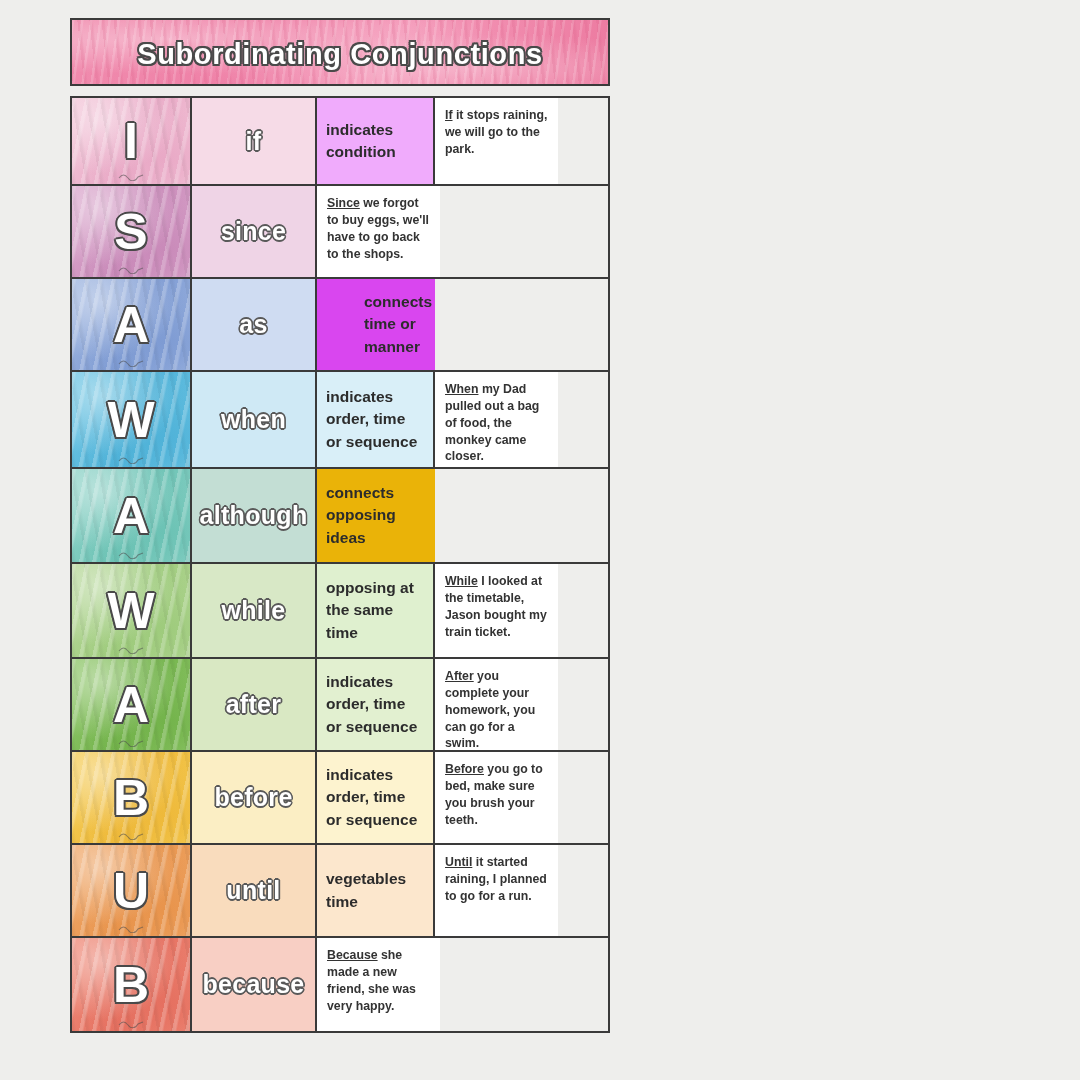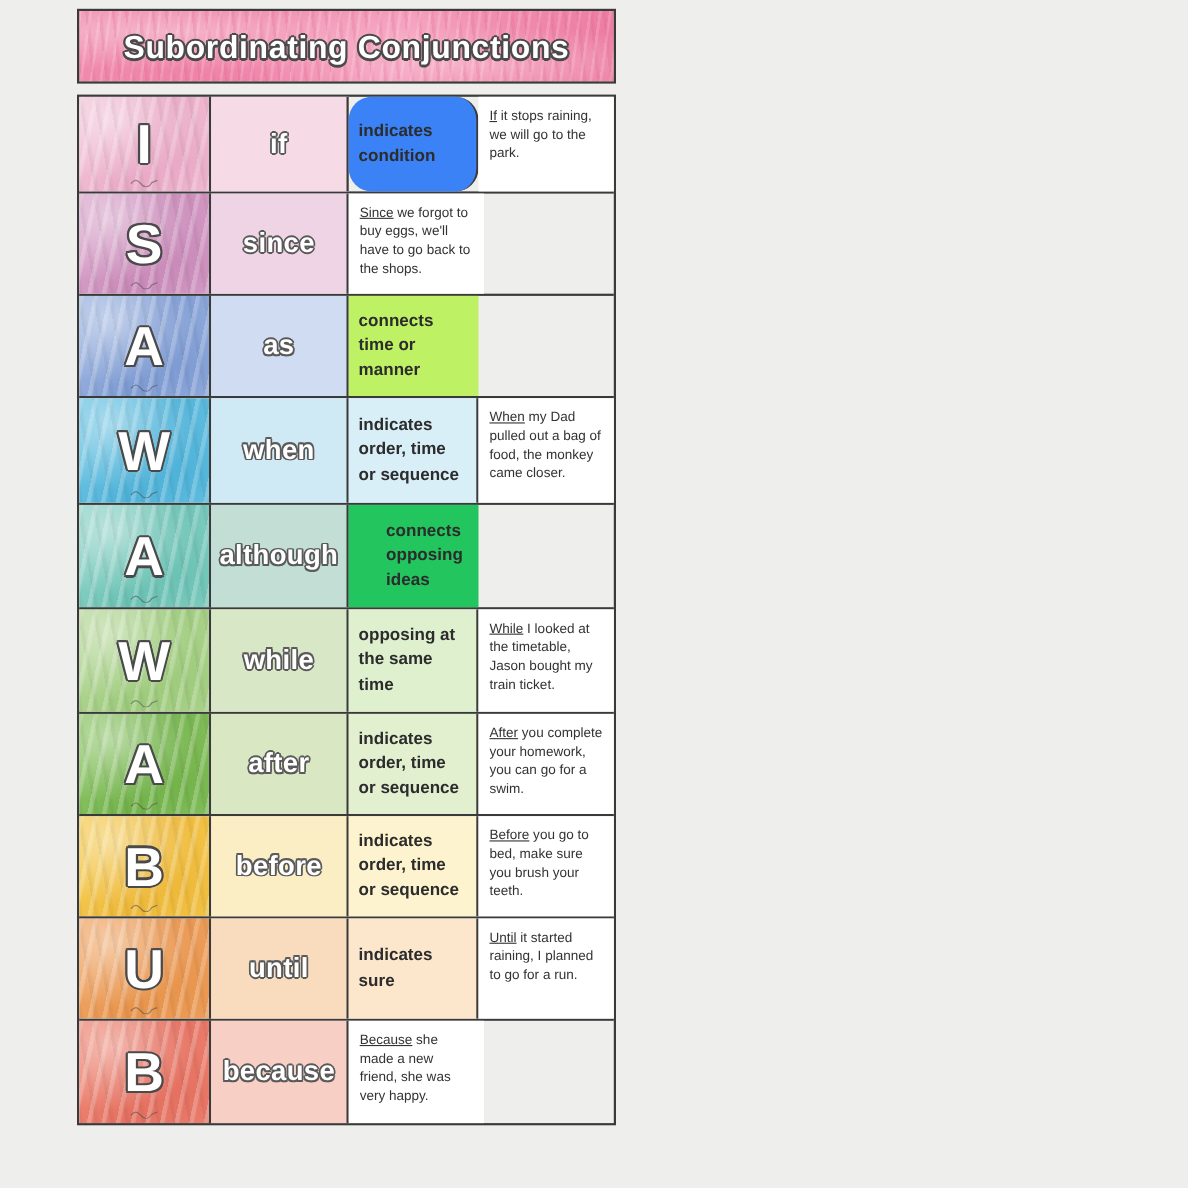--- a/index.html
+++ b/index.html
@@ -10,22 +10,22 @@
     width: 1080px;
     height: 1080px;
     background: #eeeeec;
     font-family: "Liberation Sans", sans-serif;
     overflow: hidden;
   }
 
   #poster {
     position: absolute;
     left: 70px;
-    top: 8px;
-    width: 490px;
+    top: 18px;
+    width: 540px;
   }
 
   
   .title-banner {
     position: relative;
     height: 68px;
     border: 2px solid #3a3a3a;
     background:
       radial-gradient(ellipse at 18% 30%, rgba(255,255,255,0.38), rgba(255,255,255,0) 55%),
       radial-gradient(ellipse at 72% 75%, rgba(255,255,255,0.30), rgba(255,255,255,0) 50%),
@@ -68,21 +68,21 @@
     box-sizing: border-box;
   }
   .row:last-child { border-bottom: none; }
 
   .cell {
     box-sizing: border-box;
     border-right: 2px solid #3a3a3a;
     position: relative;
     overflow: hidden;
   }
-  .cell:last-child { border-right: none; }
+  .cell:last-child { border-right: none; font-weight: bold; }
 
   .c-letter { width: 120px; }
   .c-word   { width: 125px; }
   .c-def    { width: 118px; }
   .c-ex     { width: 123px; background: #ffffff; }
 
   
   .c-letter .paint {
     position: absolute;
     inset: 0;
@@ -180,21 +180,21 @@
           </div>
           <div class="squiggle"><svg viewBox="0 0 26 8" width="26" height="8">
               <path d="M1 5 C4 1, 7 1, 10 5 S17 9, 20 4 L25 2" fill="none" stroke="#4a4a4a" stroke-width="1.1"></path>
             </svg></div>
         </div>
         <div class="cell c-word" style="background: rgb(246, 219, 231);">
           <div class="vcenter">
             <span class="word">if</span>
           </div>
         </div>
-        <div class="cell c-def" style="background: #3b82f6; border-radius: 21px;">
+        <div class="cell c-def" style="background: #f0abfc;">
           <div class="vcenter">
             <span class="def">indicates condition</span>
           </div>
         </div>
         <div class="cell c-ex">
           <span class="ex"><u>If</u> it stops raining, we will go to the park.</span>
         </div>
       </div>
       <div class="row" style="height: 93px;">
         <div class="cell c-letter">
@@ -223,21 +223,21 @@
           </div>
           <div class="squiggle"><svg viewBox="0 0 26 8" width="26" height="8">
               <path d="M1 5 C4 1, 7 1, 10 5 S17 9, 20 4 L25 2" fill="none" stroke="#4a4a4a" stroke-width="1.1"></path>
             </svg></div>
         </div>
         <div class="cell c-word" style="background: rgb(207, 220, 242);">
           <div class="vcenter">
             <span class="word">as</span>
           </div>
         </div>
-        <div class="cell c-def" style="background: #bef264;">
+        <div class="cell c-def" style="background: #d946ef; padding-left: 38px;">
           <div class="vcenter">
             <span class="def">connects time or manner</span>
           </div>
         </div>
       </div>
       <div class="row" style="height: 97px;">
         <div class="cell c-letter">
           <div class="paint" style="background: radial-gradient(at 25% 25%, rgba(255, 255, 255, 0.45), rgba(255, 255, 255, 0) 60%), radial-gradient(at 78% 70%, rgb(79, 178, 216), rgba(255, 255, 255, 0) 62%), linear-gradient(115deg, rgb(111, 198, 228) 0%, rgb(79, 178, 216) 55%, rgb(111, 198, 228) 100%);"></div>
           <div class="vcenter">
             <span class="glyph">W</span>
@@ -268,21 +268,21 @@
           </div>
           <div class="squiggle"><svg viewBox="0 0 26 8" width="26" height="8">
               <path d="M1 5 C4 1, 7 1, 10 5 S17 9, 20 4 L25 2" fill="none" stroke="#4a4a4a" stroke-width="1.1"></path>
             </svg></div>
         </div>
         <div class="cell c-word" style="background: rgb(195, 222, 212);">
           <div class="vcenter">
             <span class="word">although</span>
           </div>
         </div>
-        <div class="cell c-def" style="background: #22c55e; padding-left: 25px;">
+        <div class="cell c-def" style="background: #eab308;">
           <div class="vcenter">
             <span class="def">connects opposing ideas</span>
           </div>
         </div>
       </div>
       <div class="row" style="height: 95px;">
         <div class="cell c-letter">
           <div class="paint" style="background: radial-gradient(at 25% 25%, rgba(255, 255, 255, 0.45), rgba(255, 255, 255, 0) 60%), radial-gradient(at 78% 70%, rgb(158, 203, 124), rgba(255, 255, 255, 0) 62%), linear-gradient(115deg, rgb(183, 216, 154) 0%, rgb(158, 203, 124) 55%, rgb(183, 216, 154) 100%);"></div>
           <div class="vcenter">
             <span class="glyph">W</span>
@@ -363,21 +363,21 @@
               <path d="M1 5 C4 1, 7 1, 10 5 S17 9, 20 4 L25 2" fill="none" stroke="#4a4a4a" stroke-width="1.1"></path>
             </svg></div>
         </div>
         <div class="cell c-word" style="background: rgb(249, 220, 189);">
           <div class="vcenter">
             <span class="word">until</span>
           </div>
         </div>
         <div class="cell c-def" style="background: rgb(252, 231, 205);">
           <div class="vcenter">
-            <span class="def">indicates sure</span>
+            <span class="def">vegetables time</span>
           </div>
         </div>
         <div class="cell c-ex">
           <span class="ex"><u>Until</u> it started raining, I planned to go for a run.</span>
         </div>
       </div>
       <div class="row" style="height: 93px;">
         <div class="cell c-letter">
           <div class="paint" style="background: radial-gradient(at 25% 25%, rgba(255, 255, 255, 0.45), rgba(255, 255, 255, 0) 60%), radial-gradient(at 78% 70%, rgb(229, 112, 96), rgba(255, 255, 255, 0) 62%), linear-gradient(115deg, rgb(239, 138, 120) 0%, rgb(229, 112, 96) 55%, rgb(239, 138, 120) 100%);"></div>
           <div class="vcenter">

